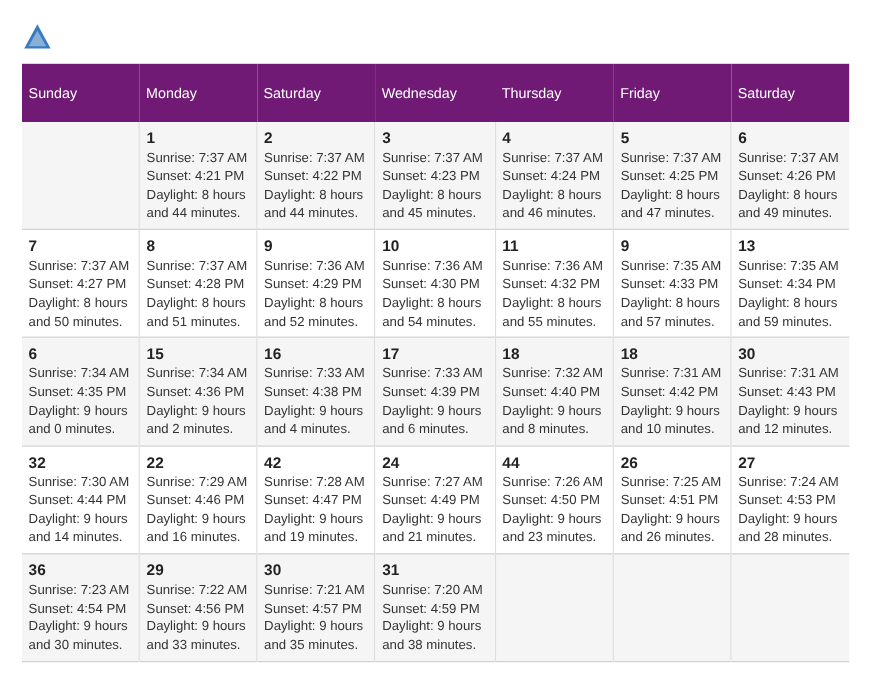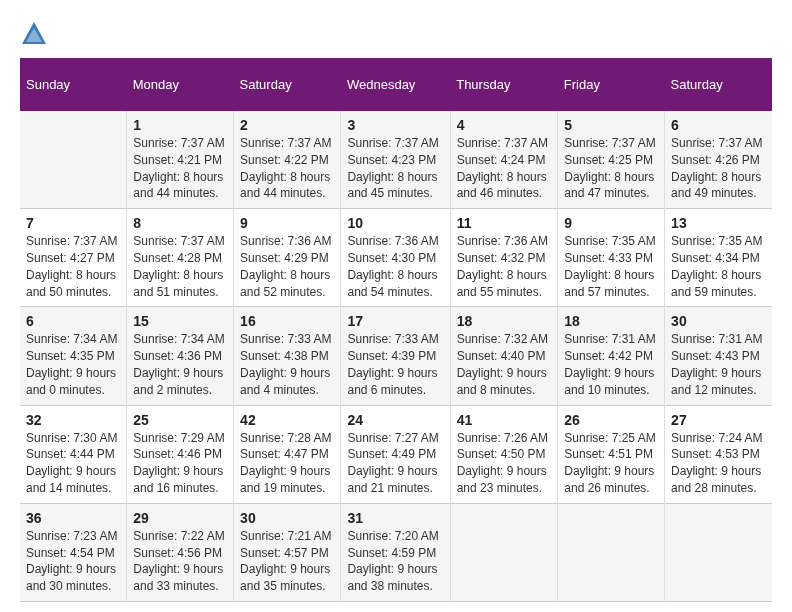--- a/index.html
+++ b/index.html
@@ -216,33 +216,33 @@
           <span class="day-number">30</span>
           <div class="day-info">Sunrise: 7:31 AM<br>Sunset: 4:43 PM<br>Daylight: 9 hours<br>and 12 minutes.</div>
         </td>
       </tr>
       <tr>
         <td>
           <span class="day-number">32</span>
           <div class="day-info">Sunrise: 7:30 AM<br>Sunset: 4:44 PM<br>Daylight: 9 hours<br>and 14 minutes.</div>
         </td>
         <td>
-          <span class="day-number">25</span>
+          <span class="day-number">22</span>
           <div class="day-info">Sunrise: 7:29 AM<br>Sunset: 4:46 PM<br>Daylight: 9 hours<br>and 16 minutes.</div>
         </td>
         <td>
           <span class="day-number">42</span>
           <div class="day-info">Sunrise: 7:28 AM<br>Sunset: 4:47 PM<br>Daylight: 9 hours<br>and 19 minutes.</div>
         </td>
         <td>
           <span class="day-number">24</span>
           <div class="day-info">Sunrise: 7:27 AM<br>Sunset: 4:49 PM<br>Daylight: 9 hours<br>and 21 minutes.</div>
         </td>
         <td>
-          <span class="day-number">41</span>
+          <span class="day-number">44</span>
           <div class="day-info">Sunrise: 7:26 AM<br>Sunset: 4:50 PM<br>Daylight: 9 hours<br>and 23 minutes.</div>
         </td>
         <td>
           <span class="day-number">26</span>
           <div class="day-info">Sunrise: 7:25 AM<br>Sunset: 4:51 PM<br>Daylight: 9 hours<br>and 26 minutes.</div>
         </td>
         <td>
           <span class="day-number">27</span>
           <div class="day-info">Sunrise: 7:24 AM<br>Sunset: 4:53 PM<br>Daylight: 9 hours<br>and 28 minutes.</div>
         </td>

